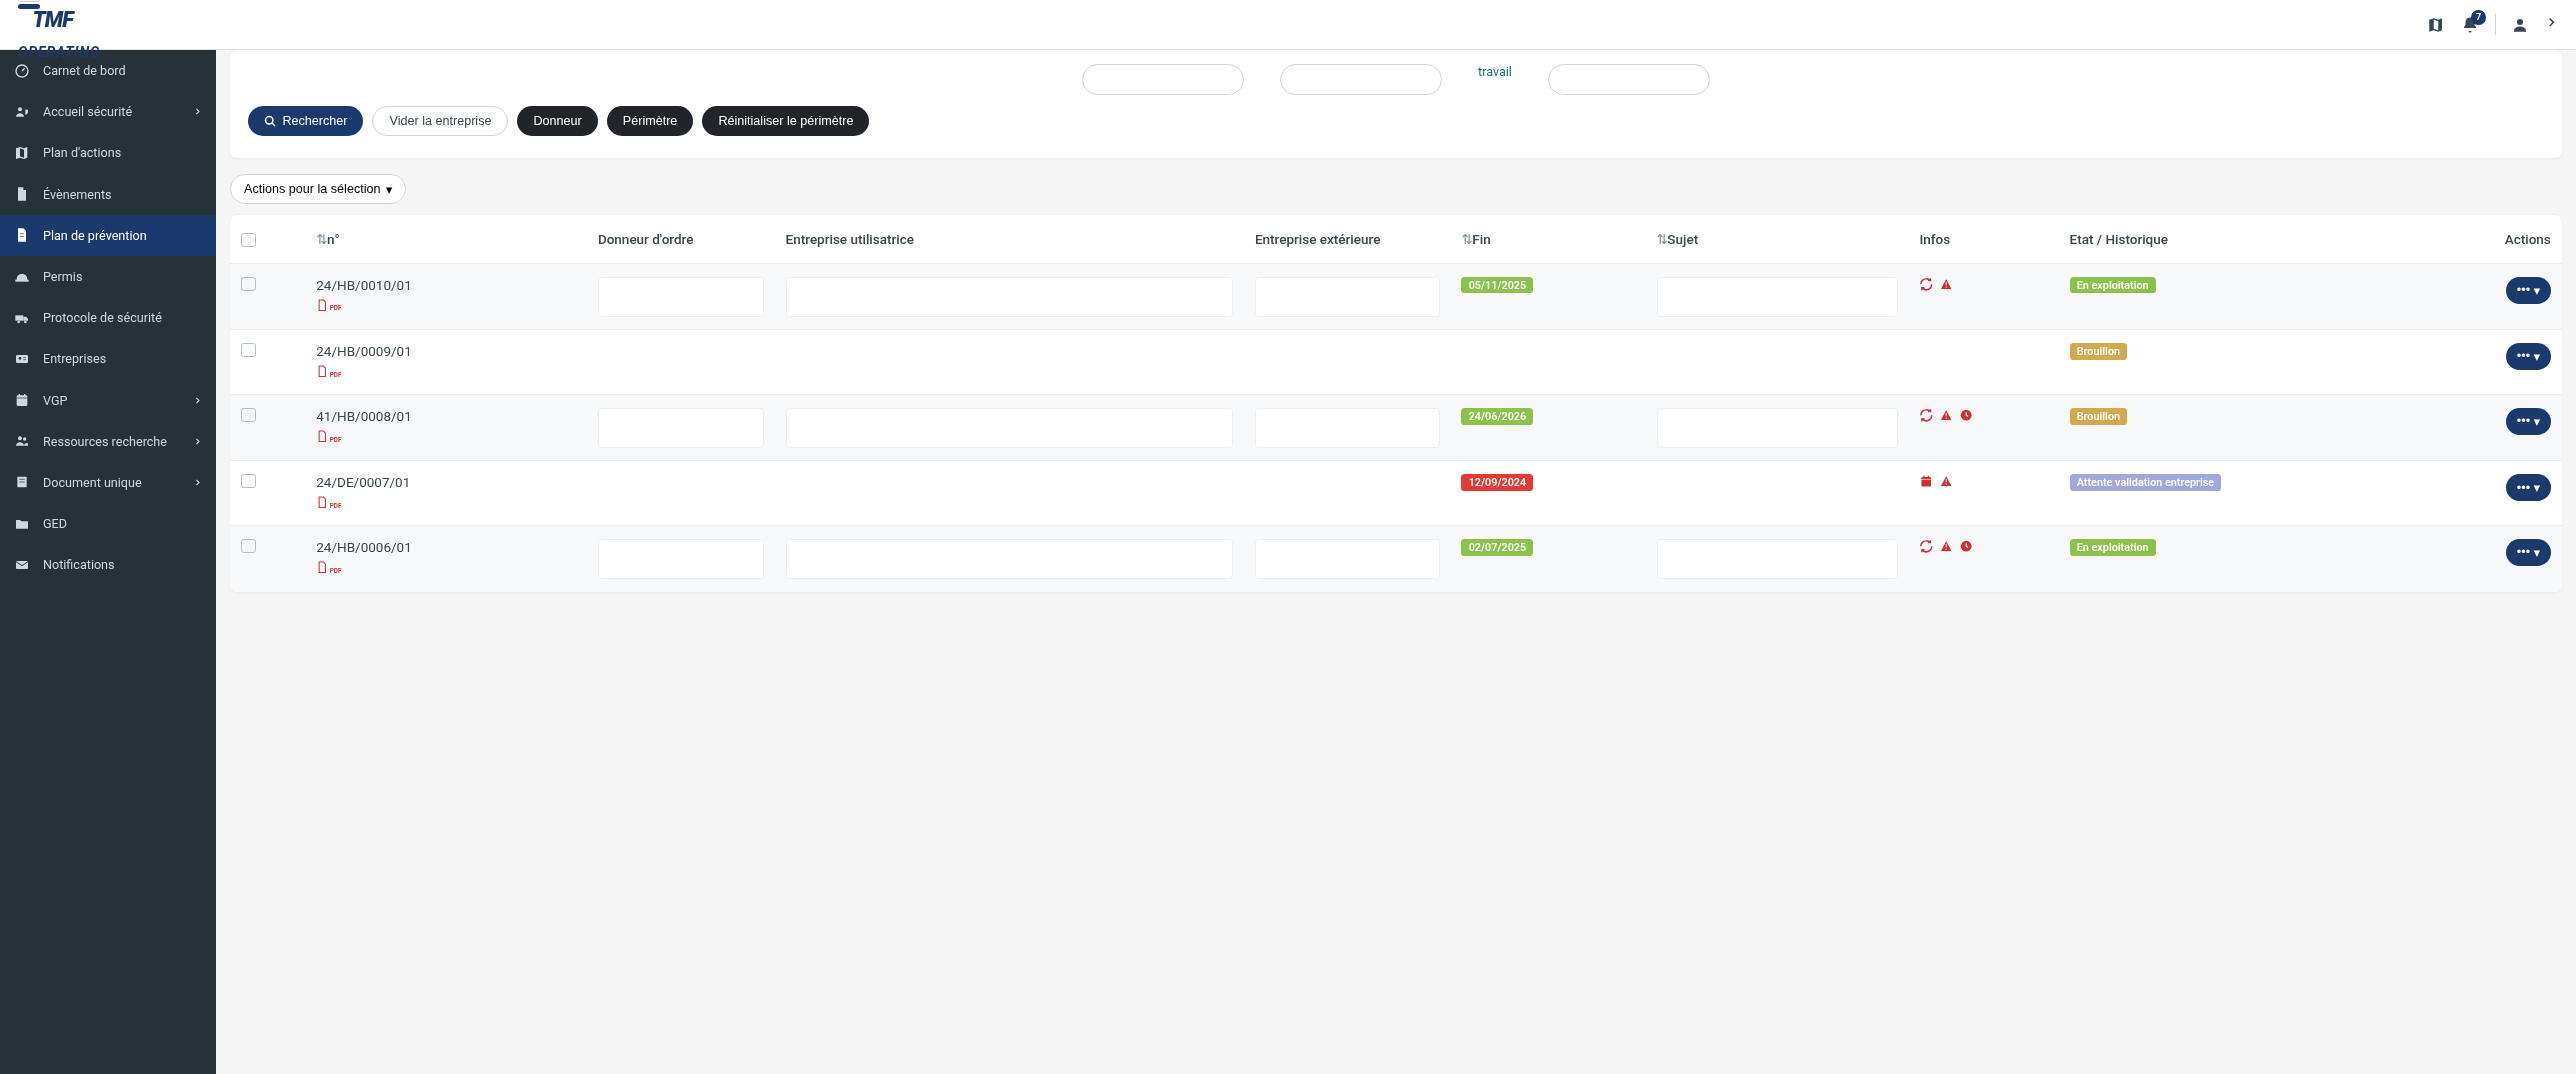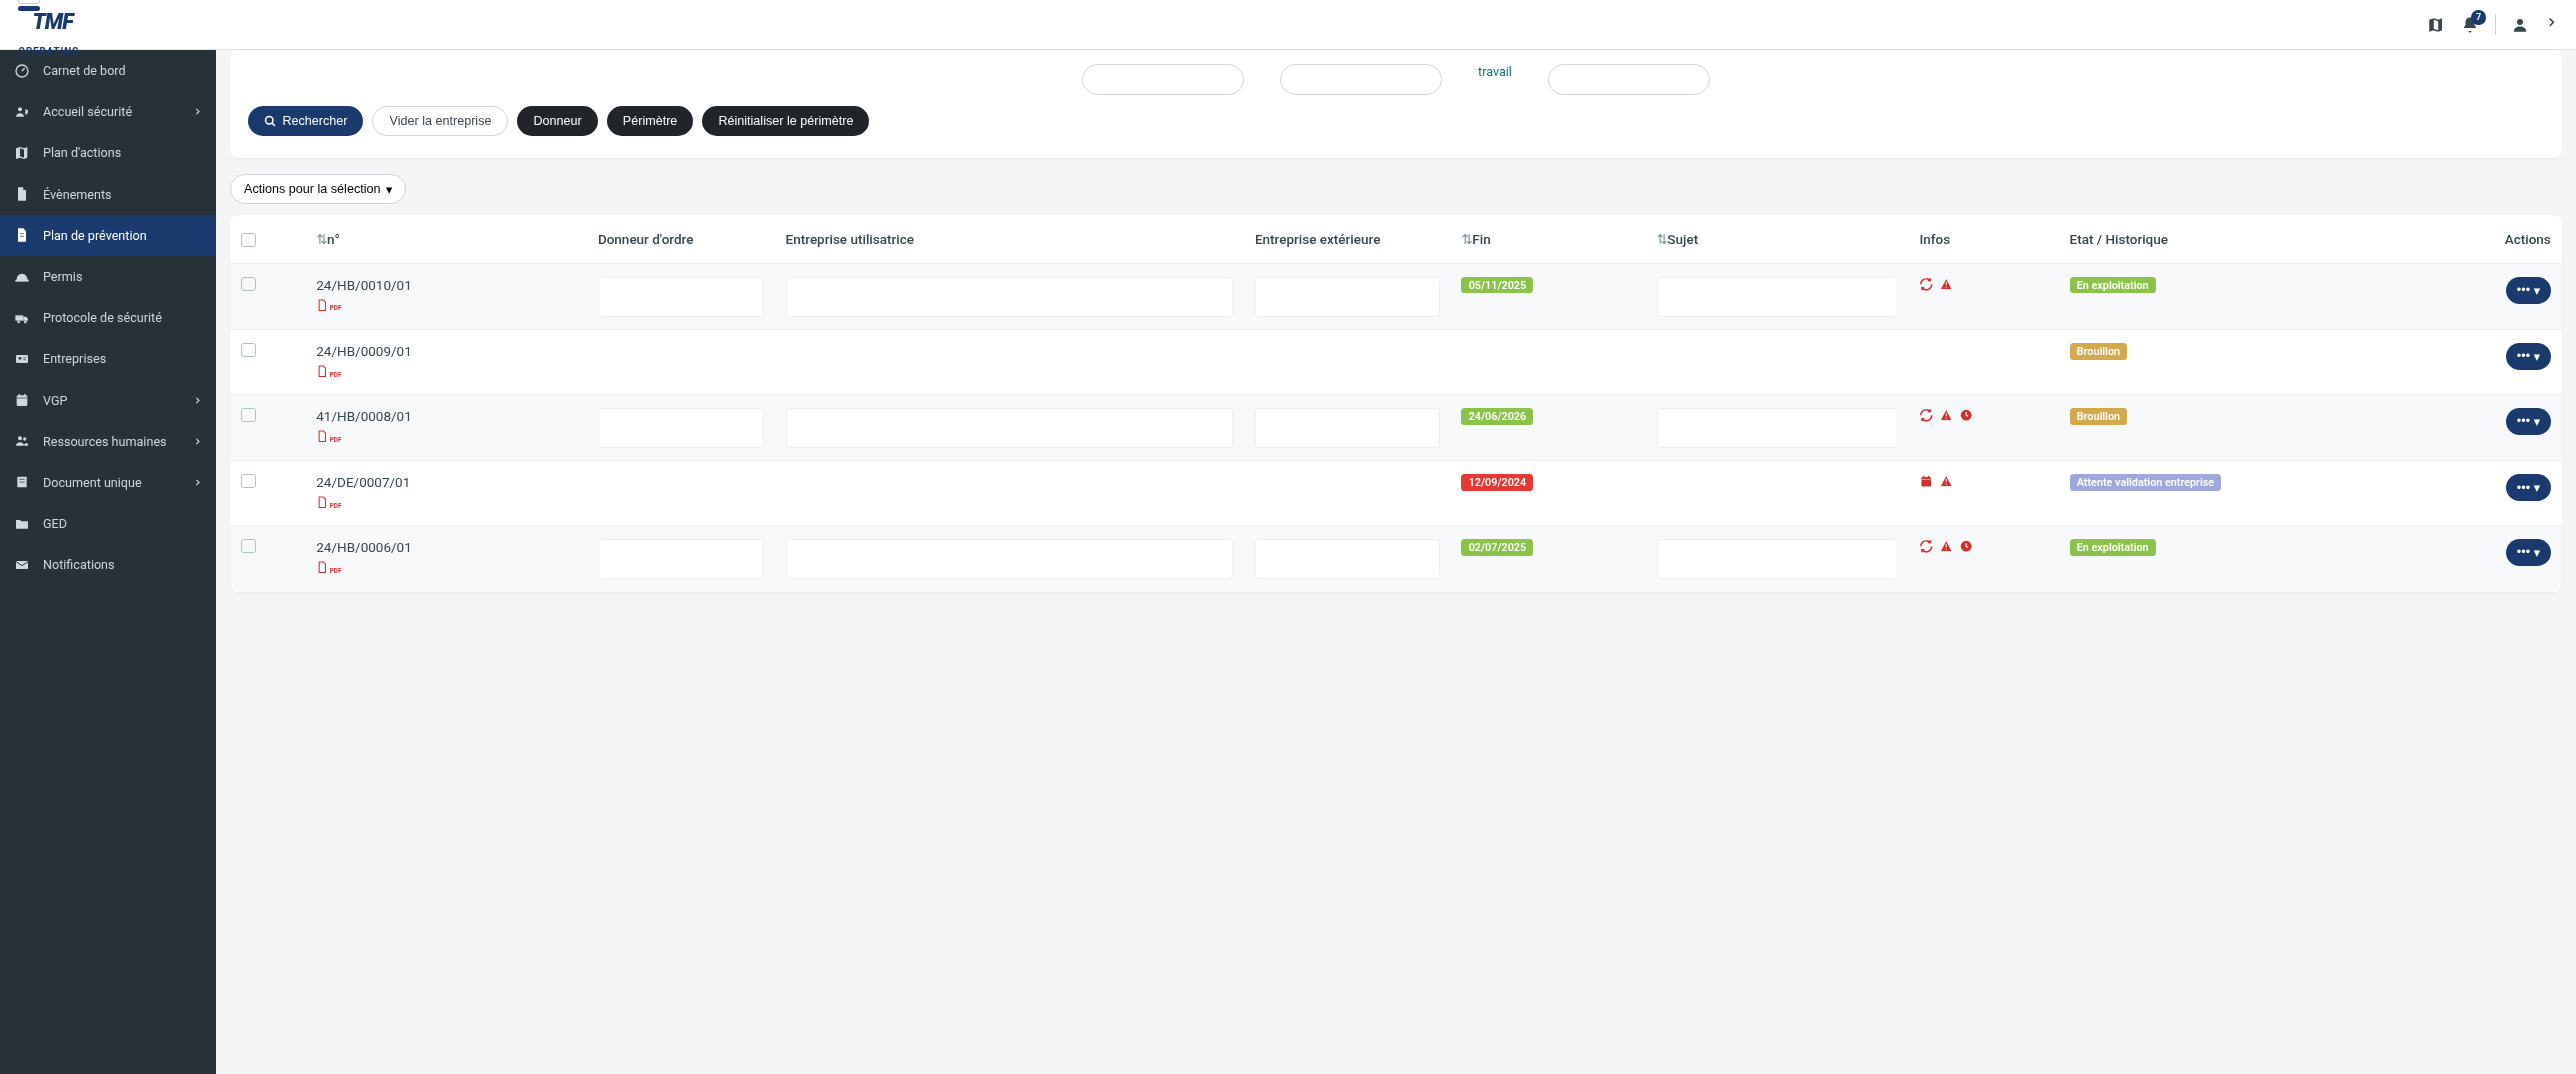--- a/index.html
+++ b/index.html
@@ -7,21 +7,21 @@
   
   .header { height: 50px; background: #fff; border-bottom: 0.9px solid #e0e0e0; display: flex; align-items: center; padding: 0 18px; position: relative; }
   .logo { display: flex; align-items: flex-start; gap: 0; flex-direction: column; }
   .logo-stripes { display: flex; flex-direction: column; gap: 2.7px; }
   .logo-stripes span { width: 21.6px; height: 4.5px; border-radius: 2.7px; }
   .logo-stripes span:nth-child(1) { background: #c0392b; }
   .logo-stripes span:nth-child(2) { background: #fff; border: 0.9px solid #ccc; }
   .logo-stripes span:nth-child(3) { background: #1a3a6e; }
   .logo-text { display: flex; flex-direction: column; line-height: 1; }
   .logo-text .main { font-weight: 900; font-size: 21.6px; color: #1a3a6e; font-style: italic; letter-spacing: -0.9px; }
-  .logo-text .sub { font-weight: 700; font-size: 10px; color: #1a3a6e; font-style: italic; letter-spacing: 0.9px; }
+  .logo-text .sub { font-weight: 700; font-size: 14px; color: #1a3a6e; font-style: italic; letter-spacing: 0.9px; }
   
   .header-right { margin-left: auto; display: flex; align-items: center; gap: 16px; }
   .header-icon { width: 18px; height: 18px; color: #37474f; cursor: pointer; position: relative; }
   .badge { position: absolute; top: -5.4px; right: -7.2px; background: #1a3a6e; color: #fff; font-size: 9px; font-weight: 700; border-radius: 50%; width: 14.4px; height: 14.4px; display: flex; align-items: center; justify-content: center; }
   .sep { width: 0.9px; height: 21.6px; background: #d0d0d0; }
   
   .layout { display: flex; }
   .sidebar { width: 216px; background: #263238; color: #cfd8dc; min-height: calc(100vh - 50px); }
   .sidebar-item { display: flex; align-items: center; gap: 12.6px; padding: 12.6px 14.4px; cursor: pointer; position: relative; }
   .sidebar-item.active { background: #1a3a6e; color: #fff; }
@@ -202,21 +202,21 @@
     <span class="chevron"><svg width="9" height="9" viewBox="0 0 24 24" fill="none" stroke="currentColor" stroke-width="3">
             <path d="M9 5l7 7-7 7"></path>
           </svg></span>
       </div>
       <div class="sidebar-item">
         <span class="icon"><svg viewBox="0 0 24 24" fill="currentColor">
             <circle cx="9" cy="8" r="3"></circle>
             <circle cx="16" cy="9" r="2.5"></circle>
             <path d="M3 19c0-3 3-5 6-5s6 2 6 5H3zM15 19c0-2 2-4 4-4s2 2 2 4h-6z"></path>
           </svg></span>
-    <span>Ressources humaines</span>
+    <span>Ressources recherche</span>
     <span class="chevron"><svg width="9" height="9" viewBox="0 0 24 24" fill="none" stroke="currentColor" stroke-width="3">
             <path d="M9 5l7 7-7 7"></path>
           </svg></span>
       </div>
       <div class="sidebar-item">
         <span class="icon"><svg viewBox="0 0 24 24" fill="currentColor">
             <rect x="5" y="4" width="14" height="16" rx="1"></rect>
             <path d="M8 8h8M8 12h8" stroke="#263238"></path>
           </svg></span>
     <span>Document unique</span>

